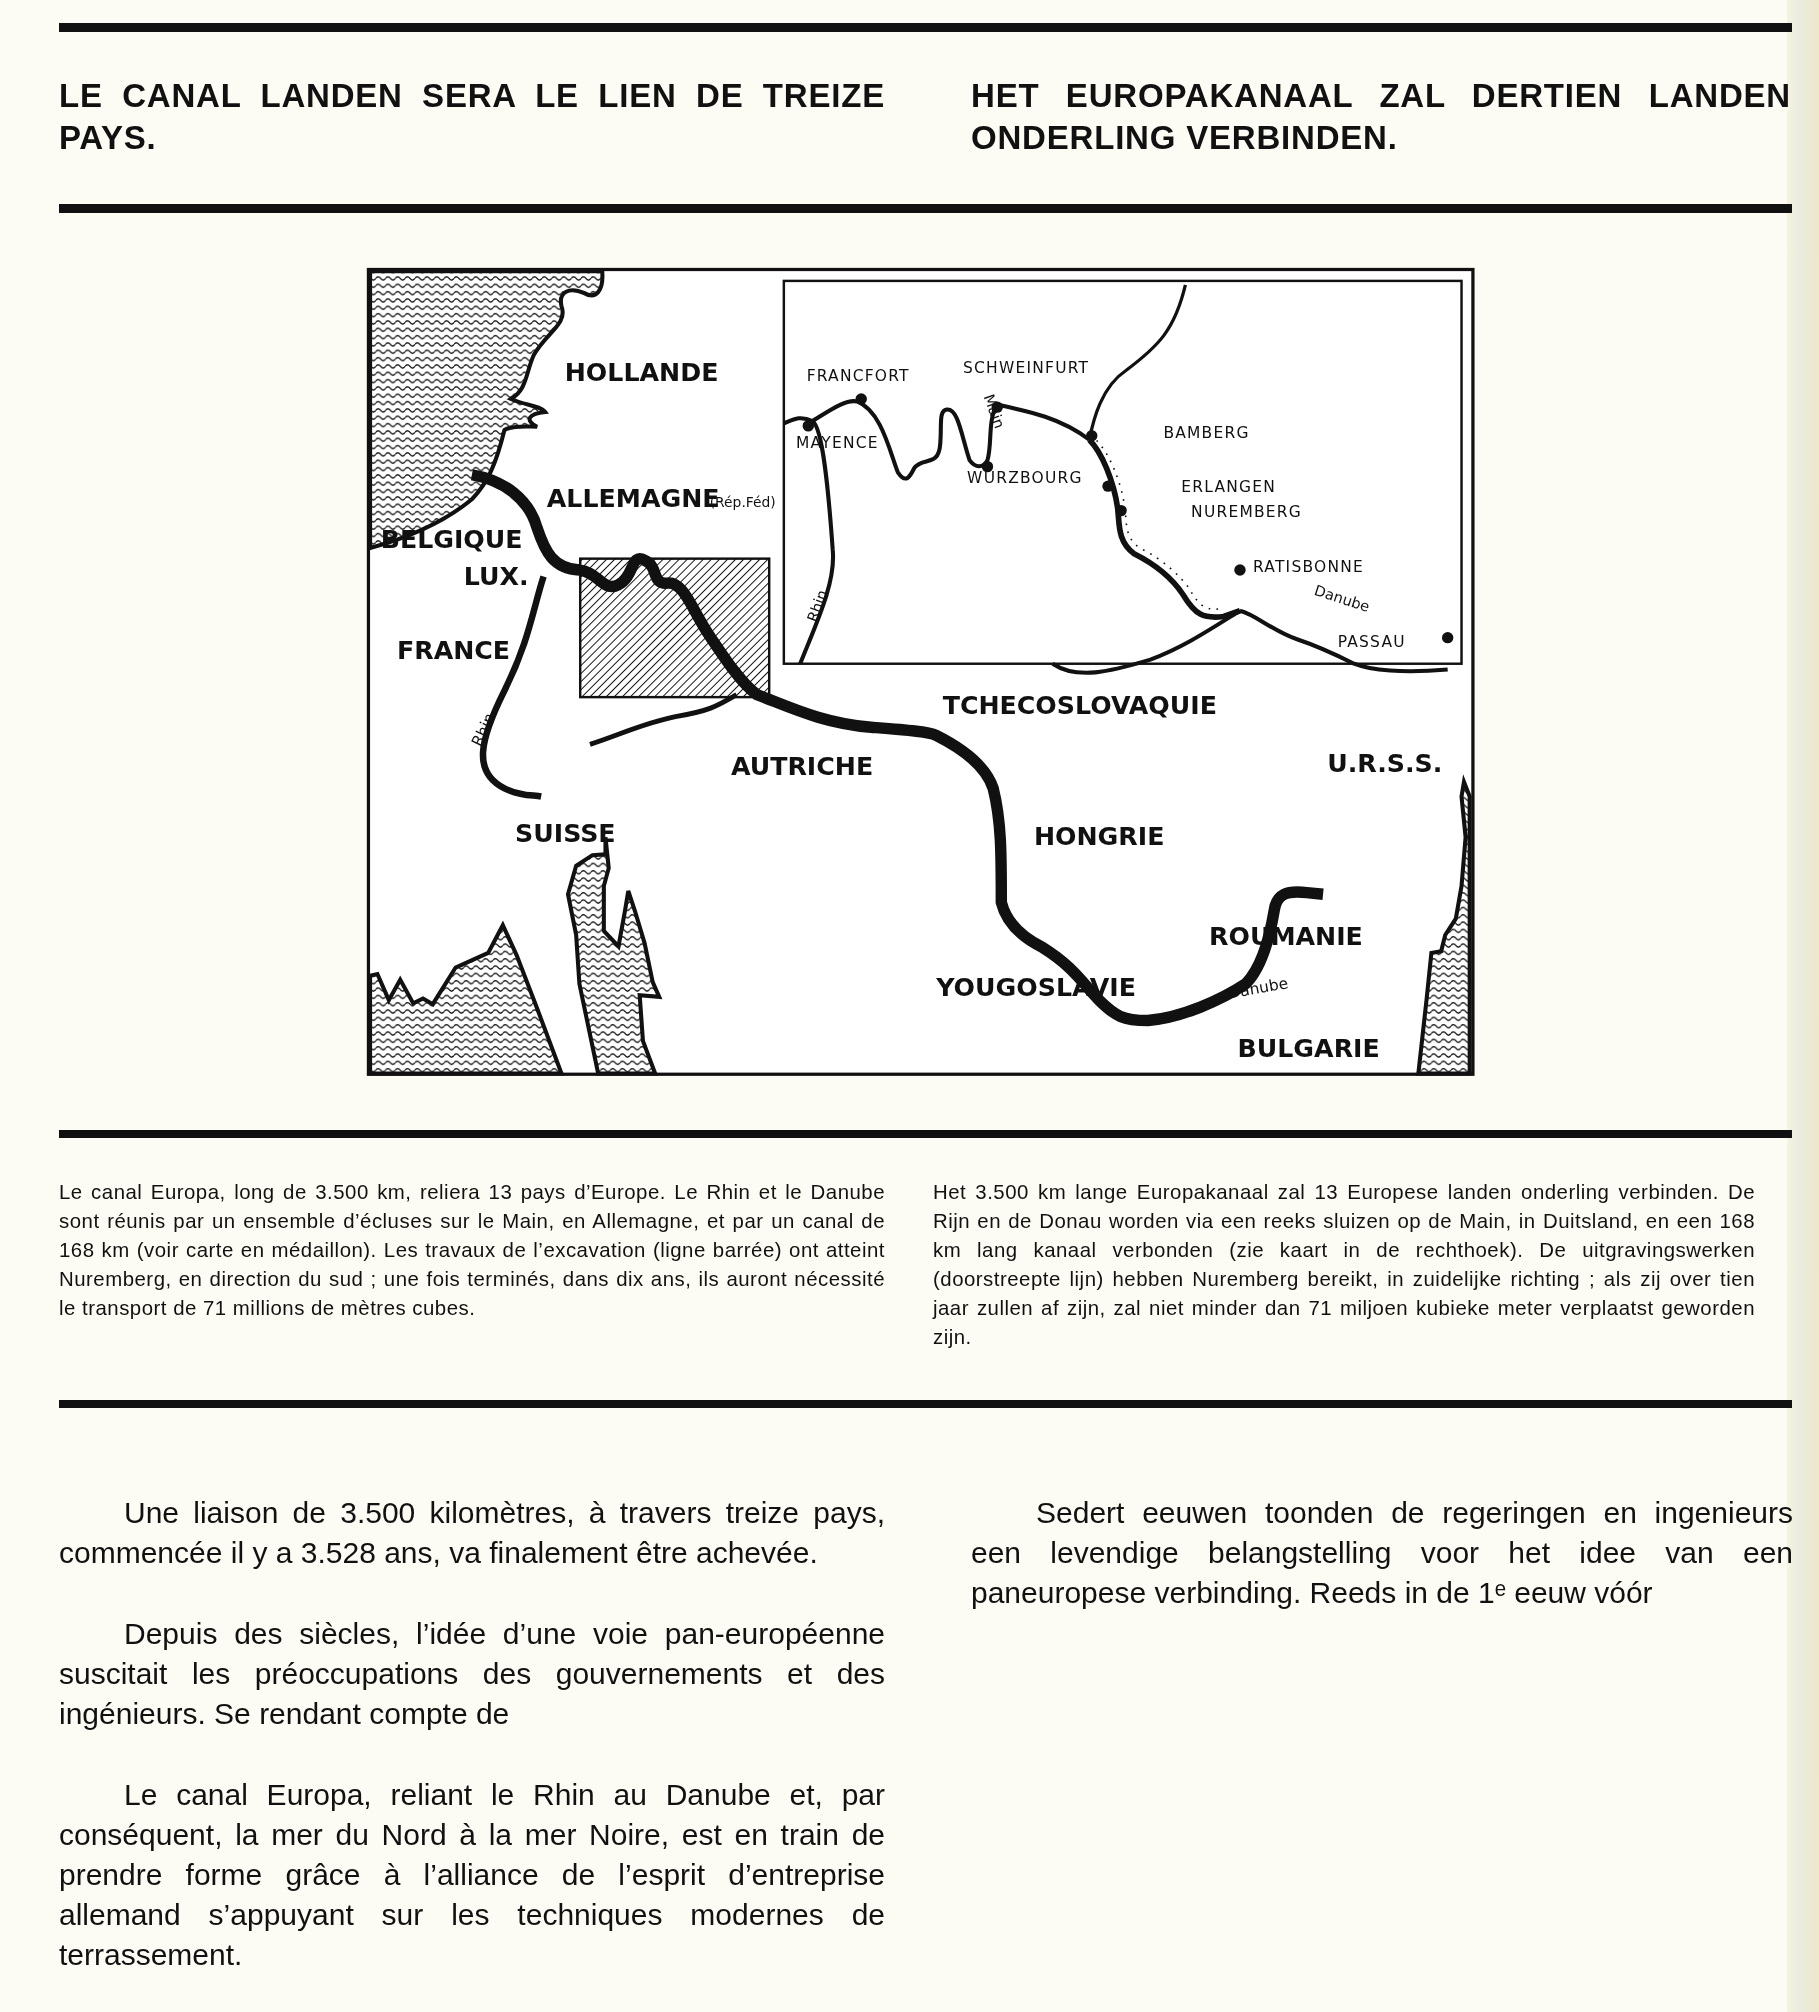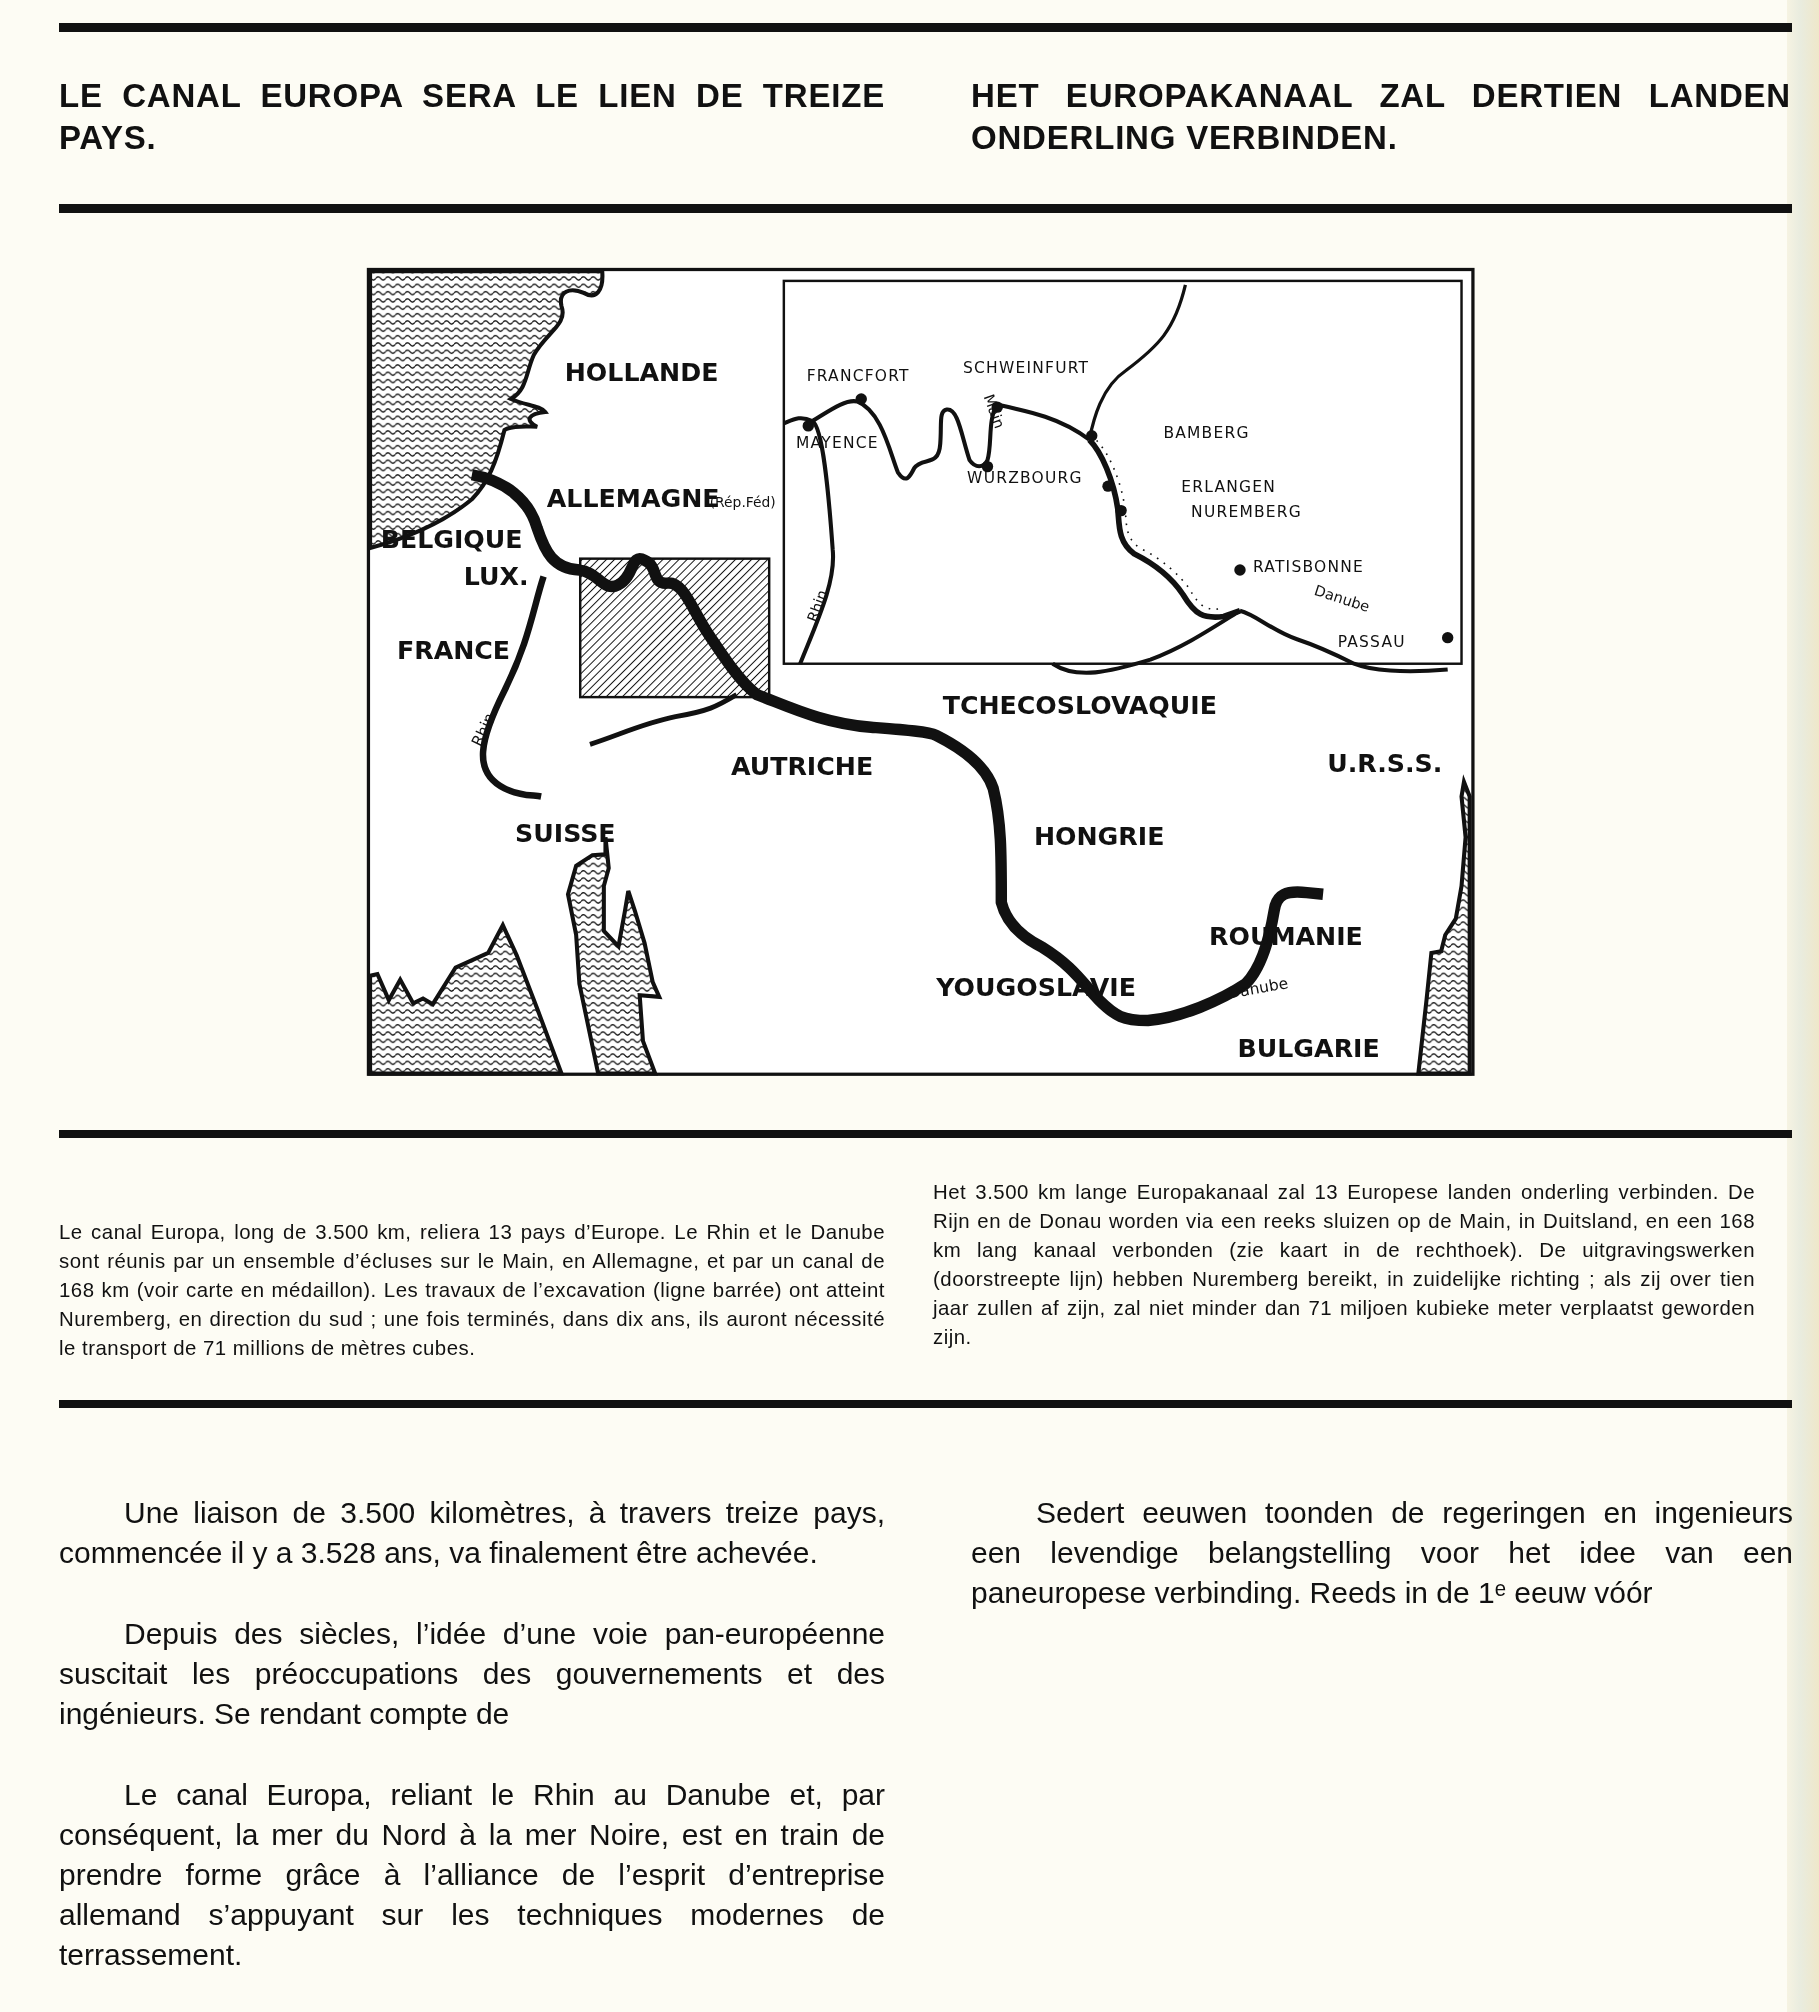--- a/index.html
+++ b/index.html
@@ -11,37 +11,37 @@
   .r1{top:23px;height:9px;}
   .r2{top:204px;height:9px;}
   .r3{top:1130px;height:8.1px;}
   .r4{top:1400px;height:8.1px;}
   .headline{position:absolute;top:75px;font-weight:bold;font-size:33px;line-height:42px;
             letter-spacing:0.8px;text-align:justify;text-align-last:left;margin:0;}
   .hl-fr{left:59px;width:826px;}
   .hl-nl{left:971px;width:820px;}
   .caption{position:absolute;top:1178px;font-size:20.4px;line-height:29px;text-align:justify;
            letter-spacing:0.5px;margin:0;}
-  .cap-fr{left:59px;width:826px;margin-top:40px;}
+  .cap-fr{left:59px;width:826px;}
   .cap-nl{left:933px;width:822px;}
   .body{position:absolute;top:1493px;font-size:30px;line-height:40px;margin:0;}
   .body-fr{left:59px;width:826px;}
   .body-nl{left:971px;width:822px;}
   .body p{margin:0 0 41px 0;text-indent:65px;text-align:justify;}
   #map{position:absolute;left:366px;top:267px;}
   .lbl{font-family:"DejaVu Sans","Liberation Sans",sans-serif;font-weight:bold;fill:#111;}
   .lbl-sm{font-family:"DejaVu Sans","Liberation Sans",sans-serif;fill:#111;}
 </style>
 </head>
 <body>
 
 <div class="edge"></div>
 
 <div class="rule r1"></div>
-<h1 class="headline hl-fr">LE CANAL EUROPA SERA LE LIEN DE TREIZE PAYS.</h1>
+<h1 class="headline hl-fr">LE CANAL LANDEN SERA LE LIEN DE TREIZE PAYS.</h1>
 <h1 class="headline hl-nl">HET EUROPAKANAAL ZAL DERTIEN LANDEN ONDERLING VERBINDEN.</h1>
 <div class="rule r2"></div>
 
 <svg id="map" width="1111" height="813" viewBox="0 0 1364 998">
   <defs>
     <pattern id="sea" width="12" height="9" patternUnits="userSpaceOnUse">
       <rect width="12" height="9" fill="#fff"></rect>
       <path d="M0 5 Q3 1 6 5 T12 5" stroke="#111" stroke-width="1.6" fill="none"></path>
     </pattern>
     <pattern id="hatch" width="7" height="7" patternUnits="userSpaceOnUse" patternTransform="rotate(45)">

